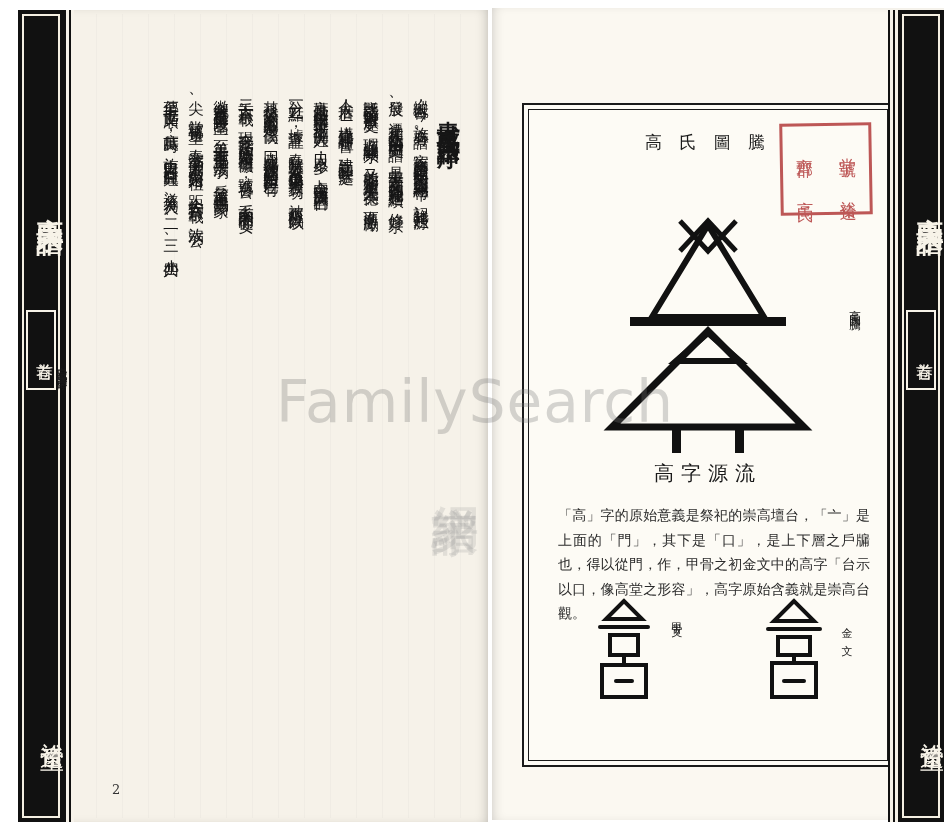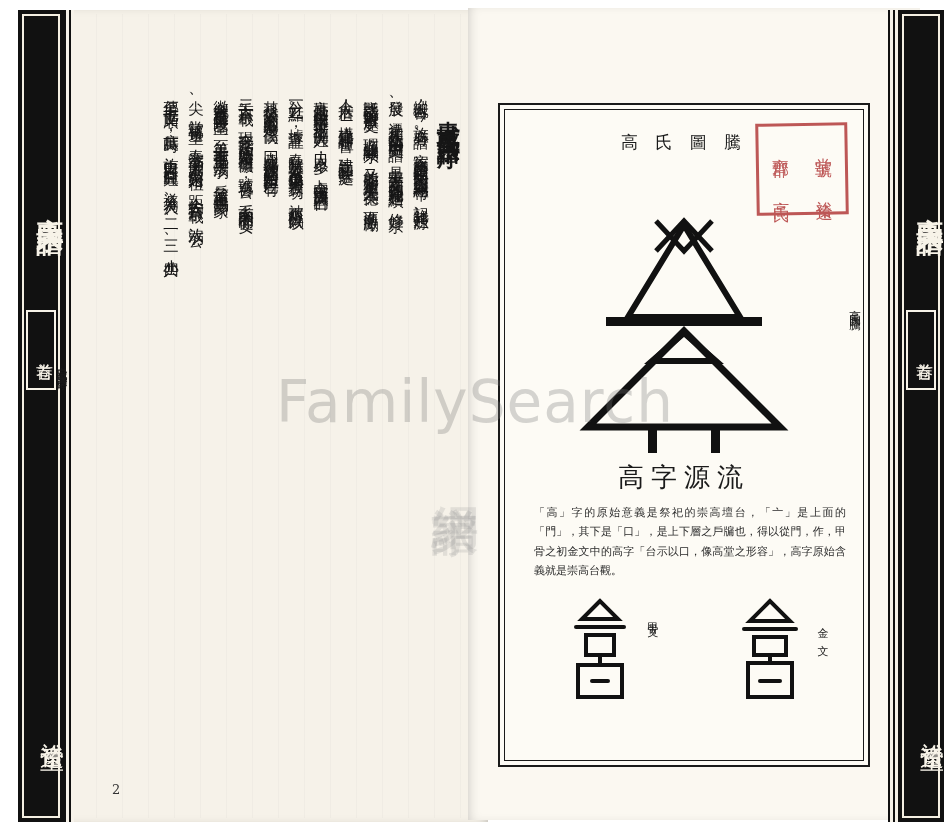--- a/index.html
+++ b/index.html
@@ -31,21 +31,21 @@
   
   .page-left {
     position: absolute;
     left: 18px; top: 10px;
     width: 470px; height: 812px;
     background: #f6f2e9;
     box-shadow: inset -6px 0 14px -8px rgba(0,0,0,.35);
   }
   .page-right {
     position: absolute;
-    left: 468px; top: 8px;
+    left: 492px; top: 8px;
     width: 452px; height: 812px;
     background: #fbf8f1;
     box-shadow: inset 6px 0 14px -8px rgba(0,0,0,.28);
   }
 
   
   .cover-strip {
     position: absolute;
     top: 10px;
     width: 46px; height: 812px;
@@ -162,30 +162,30 @@
     left: 0; right: 0; top: 60px;
     height: 300px;
   }
   .emblem svg { display: block; margin: 0 auto; }
 
   .plate-subtitle {
     position: absolute;
     left: 0; right: 0; top: 355px;
     text-align: center;
     font-family: Liberation Mono, monospace;
-    font-size: 26px;
+    font-size: 20px;
     letter-spacing: 7px;
     color: #1a1a1a;
   }
 
   .plate-note {
     position: absolute;
     left: 34px; right: 22px; top: 398px;
     font-family: "DejaVu Serif", serif;
-    font-size: 11px;
+    font-size: 14px;
     line-height: 1.75;
     color: #2a2a2a;
     text-align: justify;
   }
 
   .glyph-row {
     position: absolute;
     left: 0; right: 0; top: 490px;
     height: 130px;
   }

